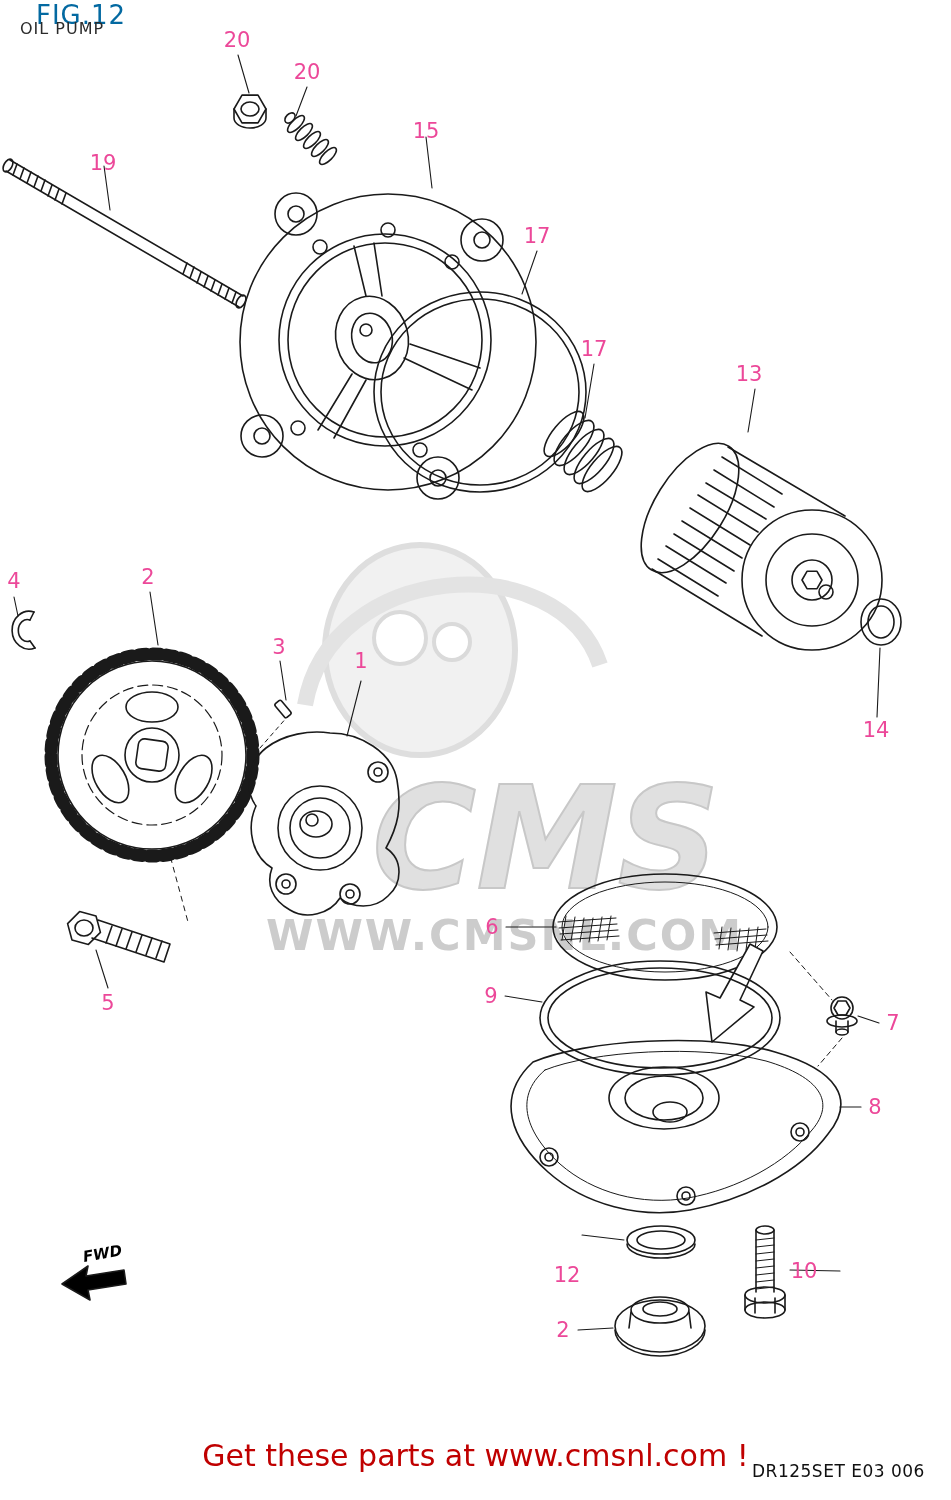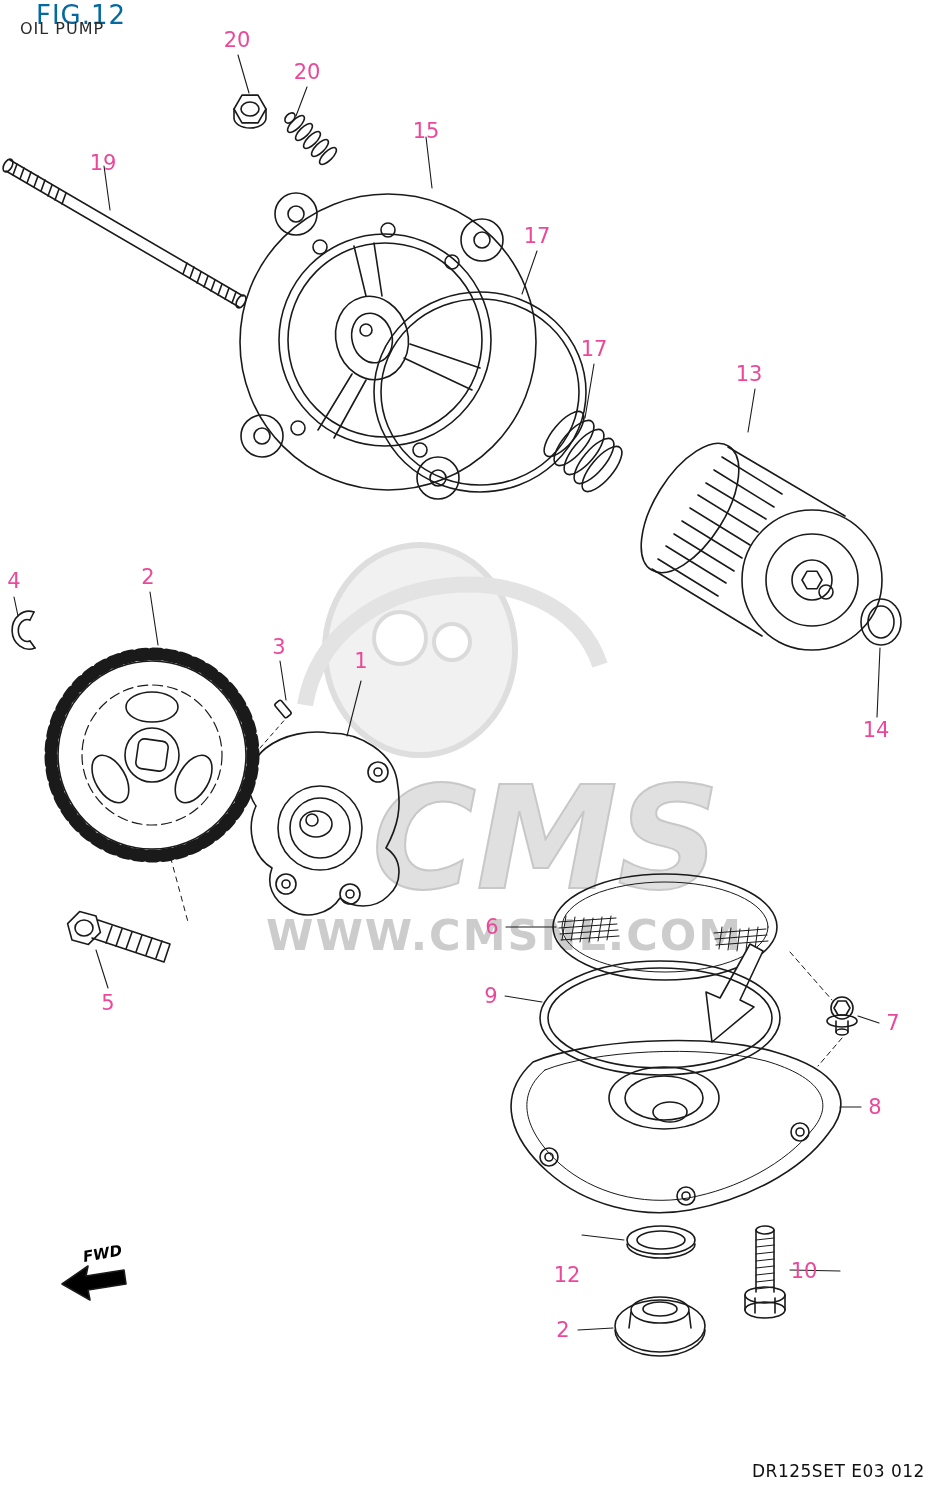--- a/index.html
+++ b/index.html
@@ -270,15 +270,16 @@
   <div class="part-label" style="left:567px;top:1264px">12</div>
   <div class="part-label" style="left:749px;top:363px">13</div>
   <div class="part-label" style="left:876px;top:719px">14</div>
   <div class="part-label" style="left:426px;top:120px">15</div>
   <div class="part-label" style="left:537px;top:225px">17</div>
   <div class="part-label" style="left:594px;top:338px">17</div>
   <div class="part-label" style="left:307px;top:61px">20</div>
   <div class="part-label" style="left:103px;top:152px">19</div>
   <div class="part-label" style="left:237px;top:29px">20</div>
 
-  <div class="model-code">DR125SET E03  012</div>
+  <div class="footer-cta">Get these parts at www.cmsnl.com !</div>
+  <div class="model-code">DR125SET E03  006</div>
 
 </div>
 
 </body></html>

